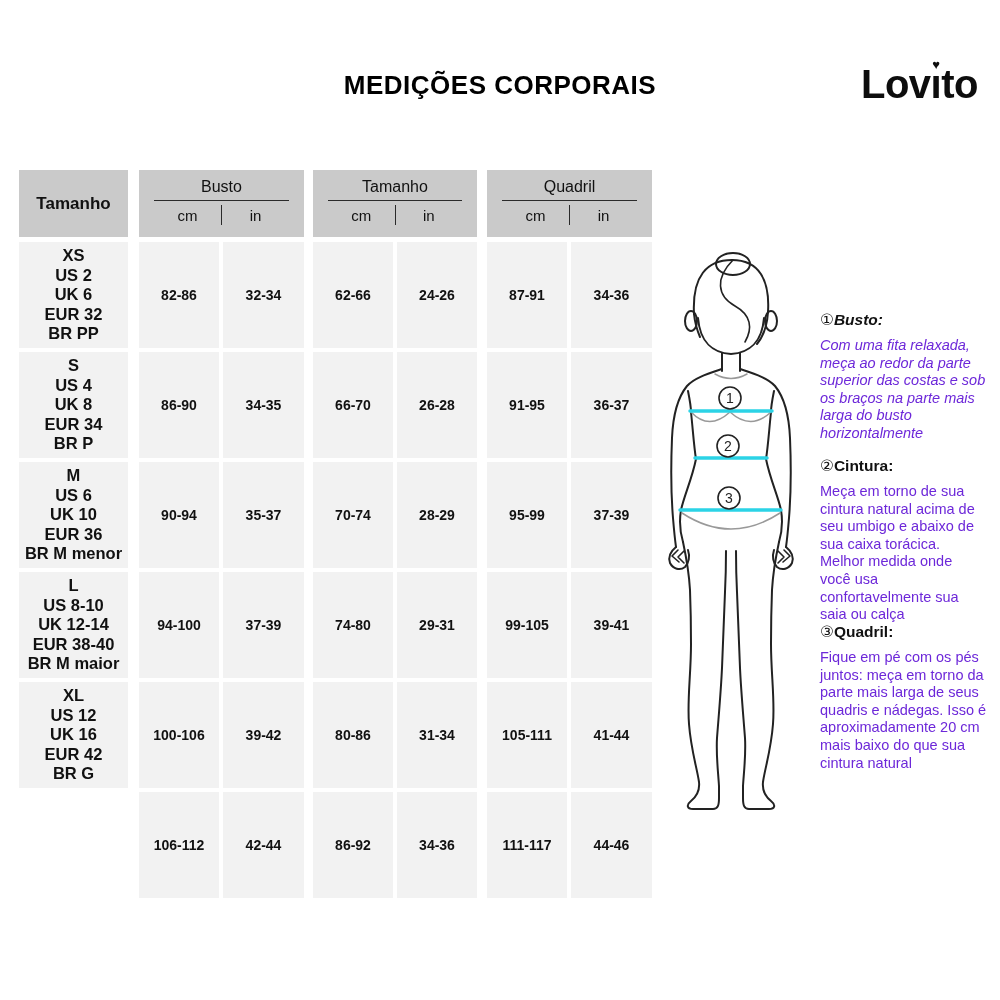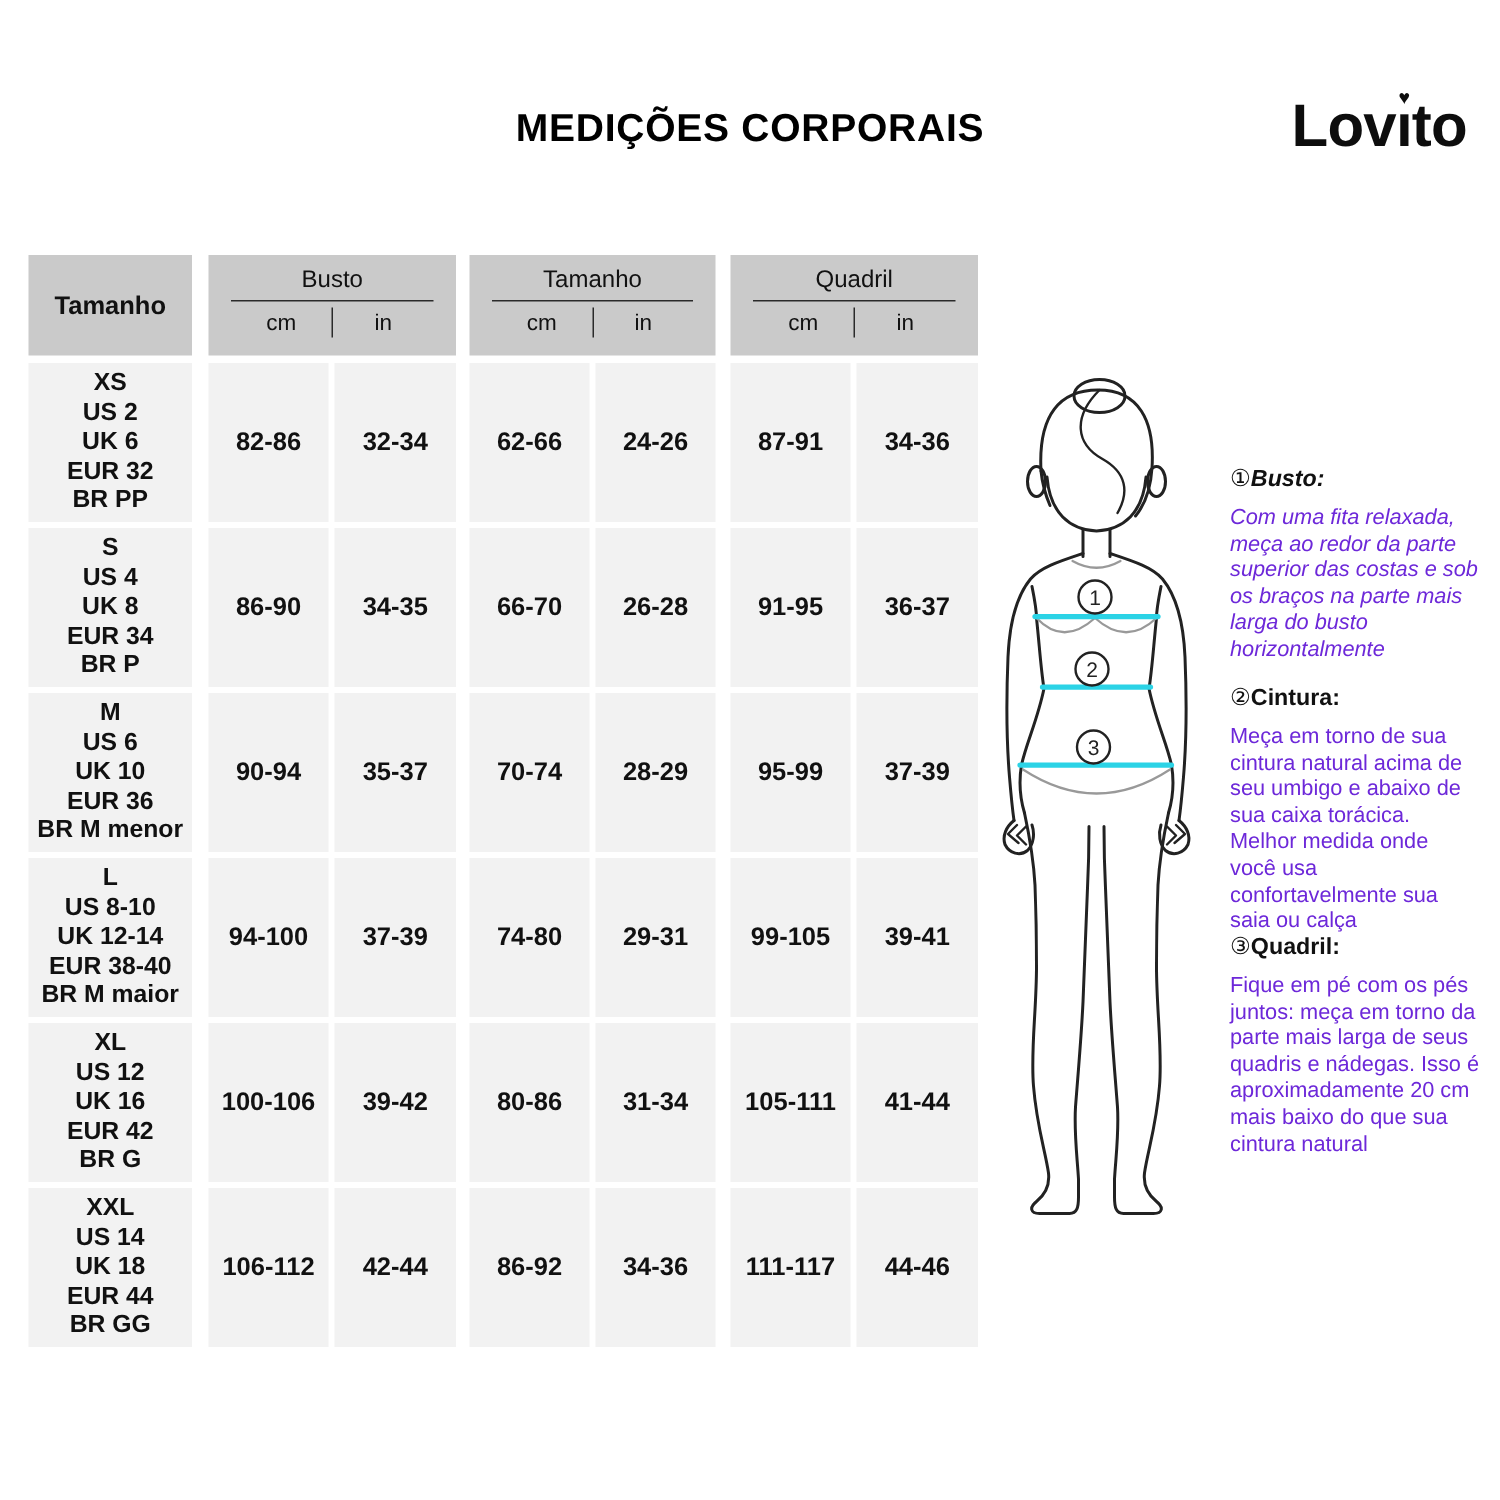--- a/index.html
+++ b/index.html
@@ -27,21 +27,21 @@
   .g-cintura { grid-column:7 / span 3; }
   .g-quadril { grid-column:11 / span 3; }
   .group-label { font-weight:normal; font-size:16px; line-height:20px; }
   .group-line { width:82%; height:1px; background:#2a2a2a; margin-top:3px; }
   .units { width:82%; display:flex; align-items:center; margin-top:4px; }
   .unit { flex:1; text-align:center; font-size:15px; }
   .unit-divider { width:1px; height:20px; background:#2a2a2a; }
 
   .data-row { height:106px; margin-top:4px; }
   .cell { background:#f2f2f2; display:flex; align-items:center; justify-content:center;
-    font-weight:bold; font-size:17px;text-align:right; }
+    font-weight:bold; font-size:14px;text-align:right; }
   .cell-size { grid-column:1; white-space:pre-line; text-align:center; line-height:19.5px; font-size:16.5px; }
   .c1{grid-column:3} .c2{grid-column:5} .c3{grid-column:7} .c4{grid-column:9} .c5{grid-column:11} .c6{grid-column:13}
 
   
   .figure-wrap { position:absolute; left:645px; top:250px; width:170px; height:565px; }
 
   
   .guide { position:absolute; left:820px; top:310px; width:180px; }
   .guide-section { position:absolute; left:0; width:180px; }
   .gs-0 { top:0;font-style:italic; } .gs-1 { top:146px; } .gs-2 { top:312px; }
@@ -162,25 +162,20 @@
 BR G</div>
       <div class="cell c1">100-106</div>
       <div class="cell c2">39-42</div>
       <div class="cell c3">80-86</div>
       <div class="cell c4">31-34</div>
       <div class="cell c5">105-111</div>
       <div class="cell c6">41-44</div>
     </div>
 
     <div class="tgrid data-row">
-      <div class="cell cell-size">XXL
-US 14
-UK 18
-EUR 44
-BR GG</div>
       <div class="cell c1">106-112</div>
       <div class="cell c2">42-44</div>
       <div class="cell c3">86-92</div>
       <div class="cell c4">34-36</div>
       <div class="cell c5">111-117</div>
       <div class="cell c6">44-46</div>
     </div>
   </div>
 
   <div class="figure-wrap">

